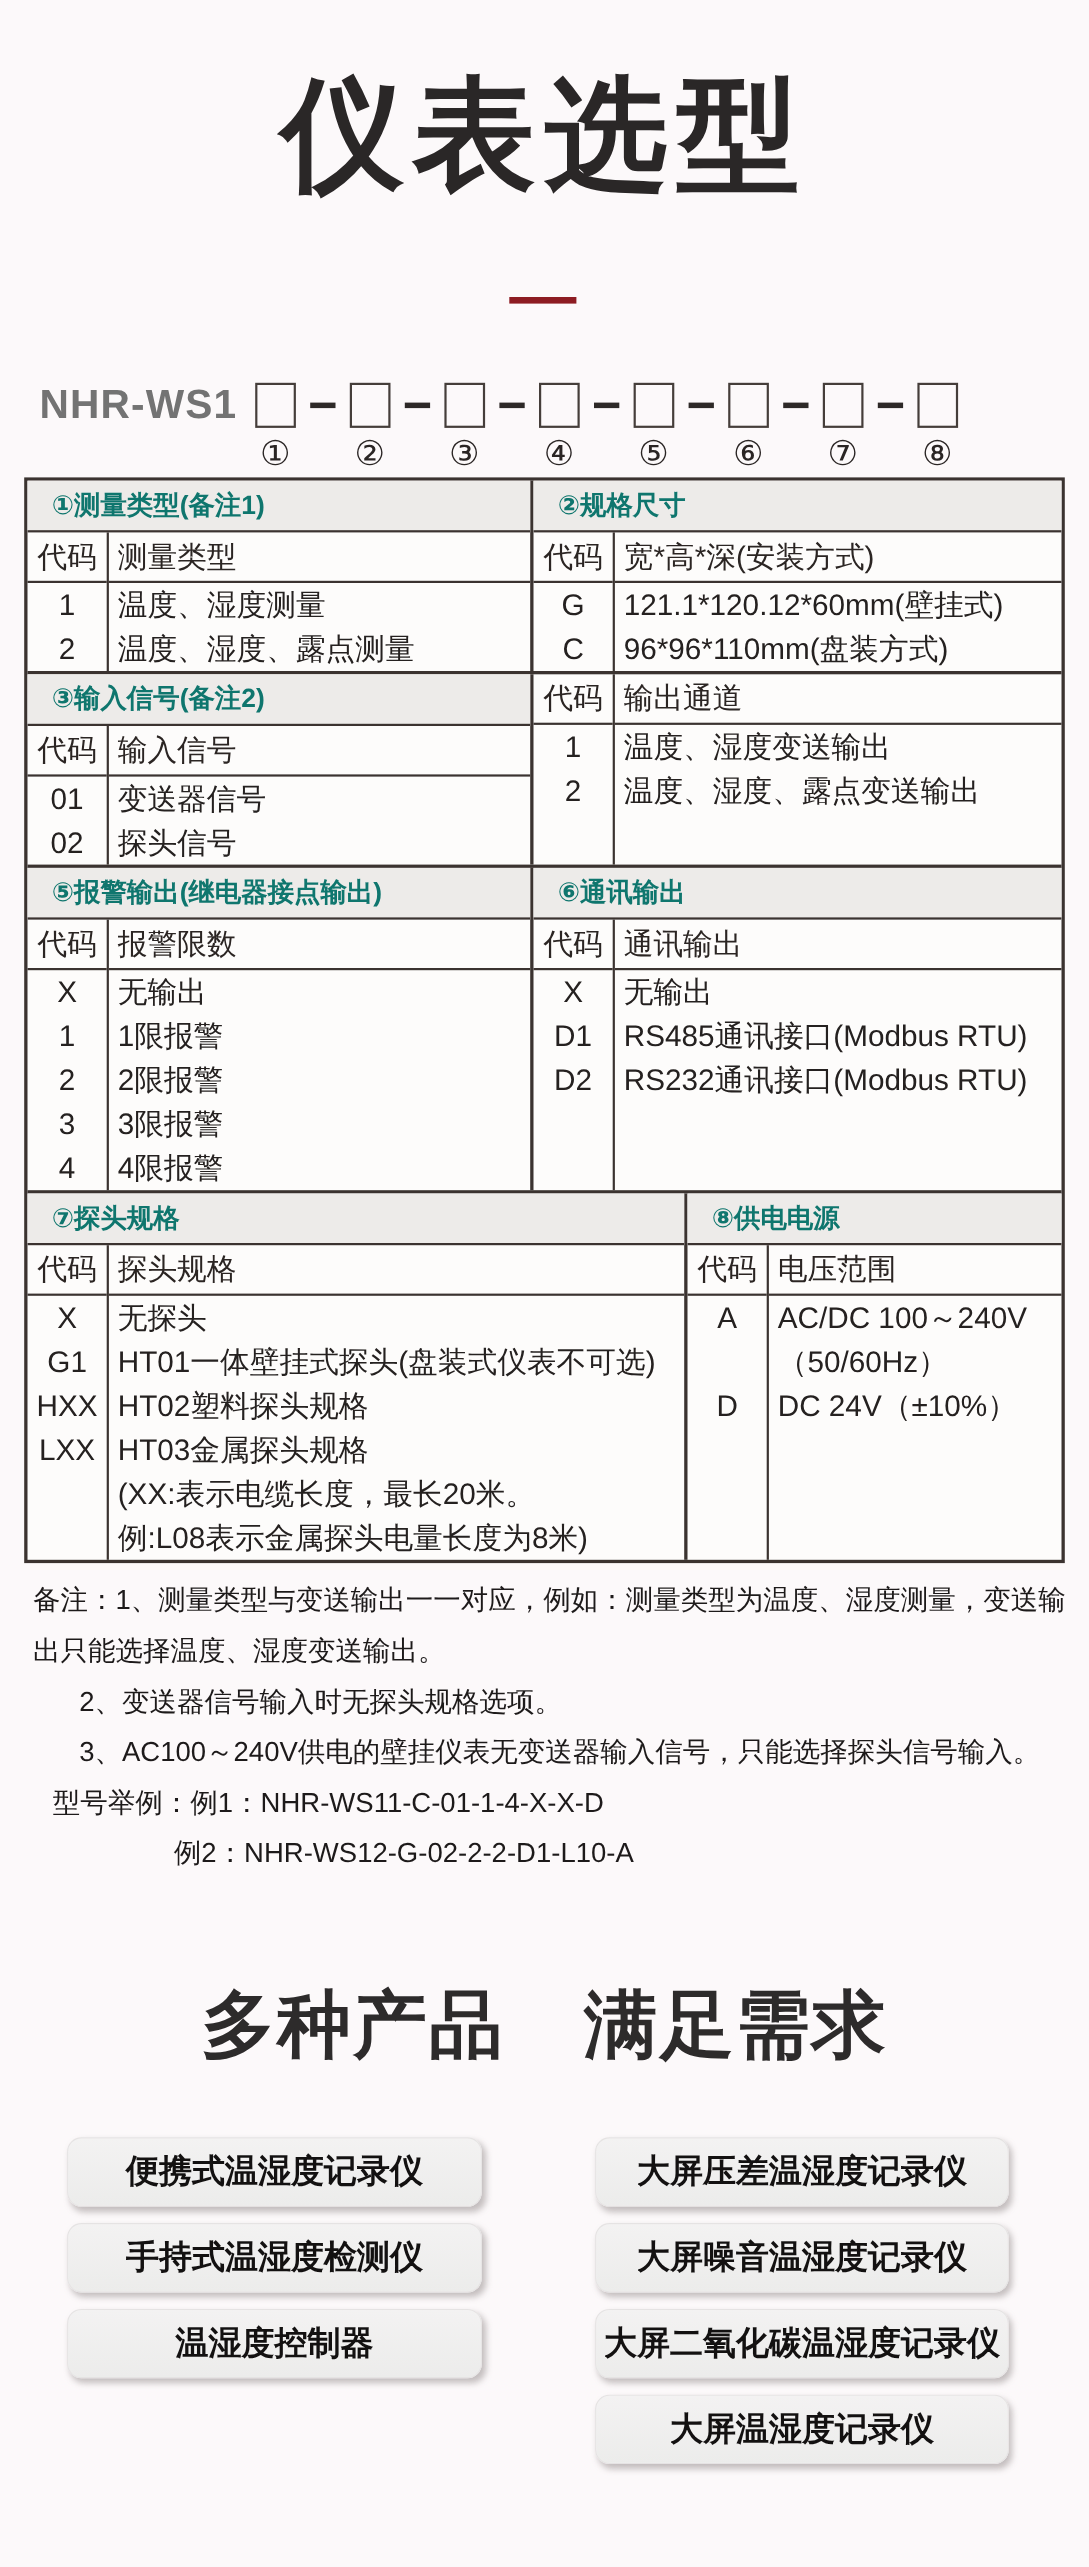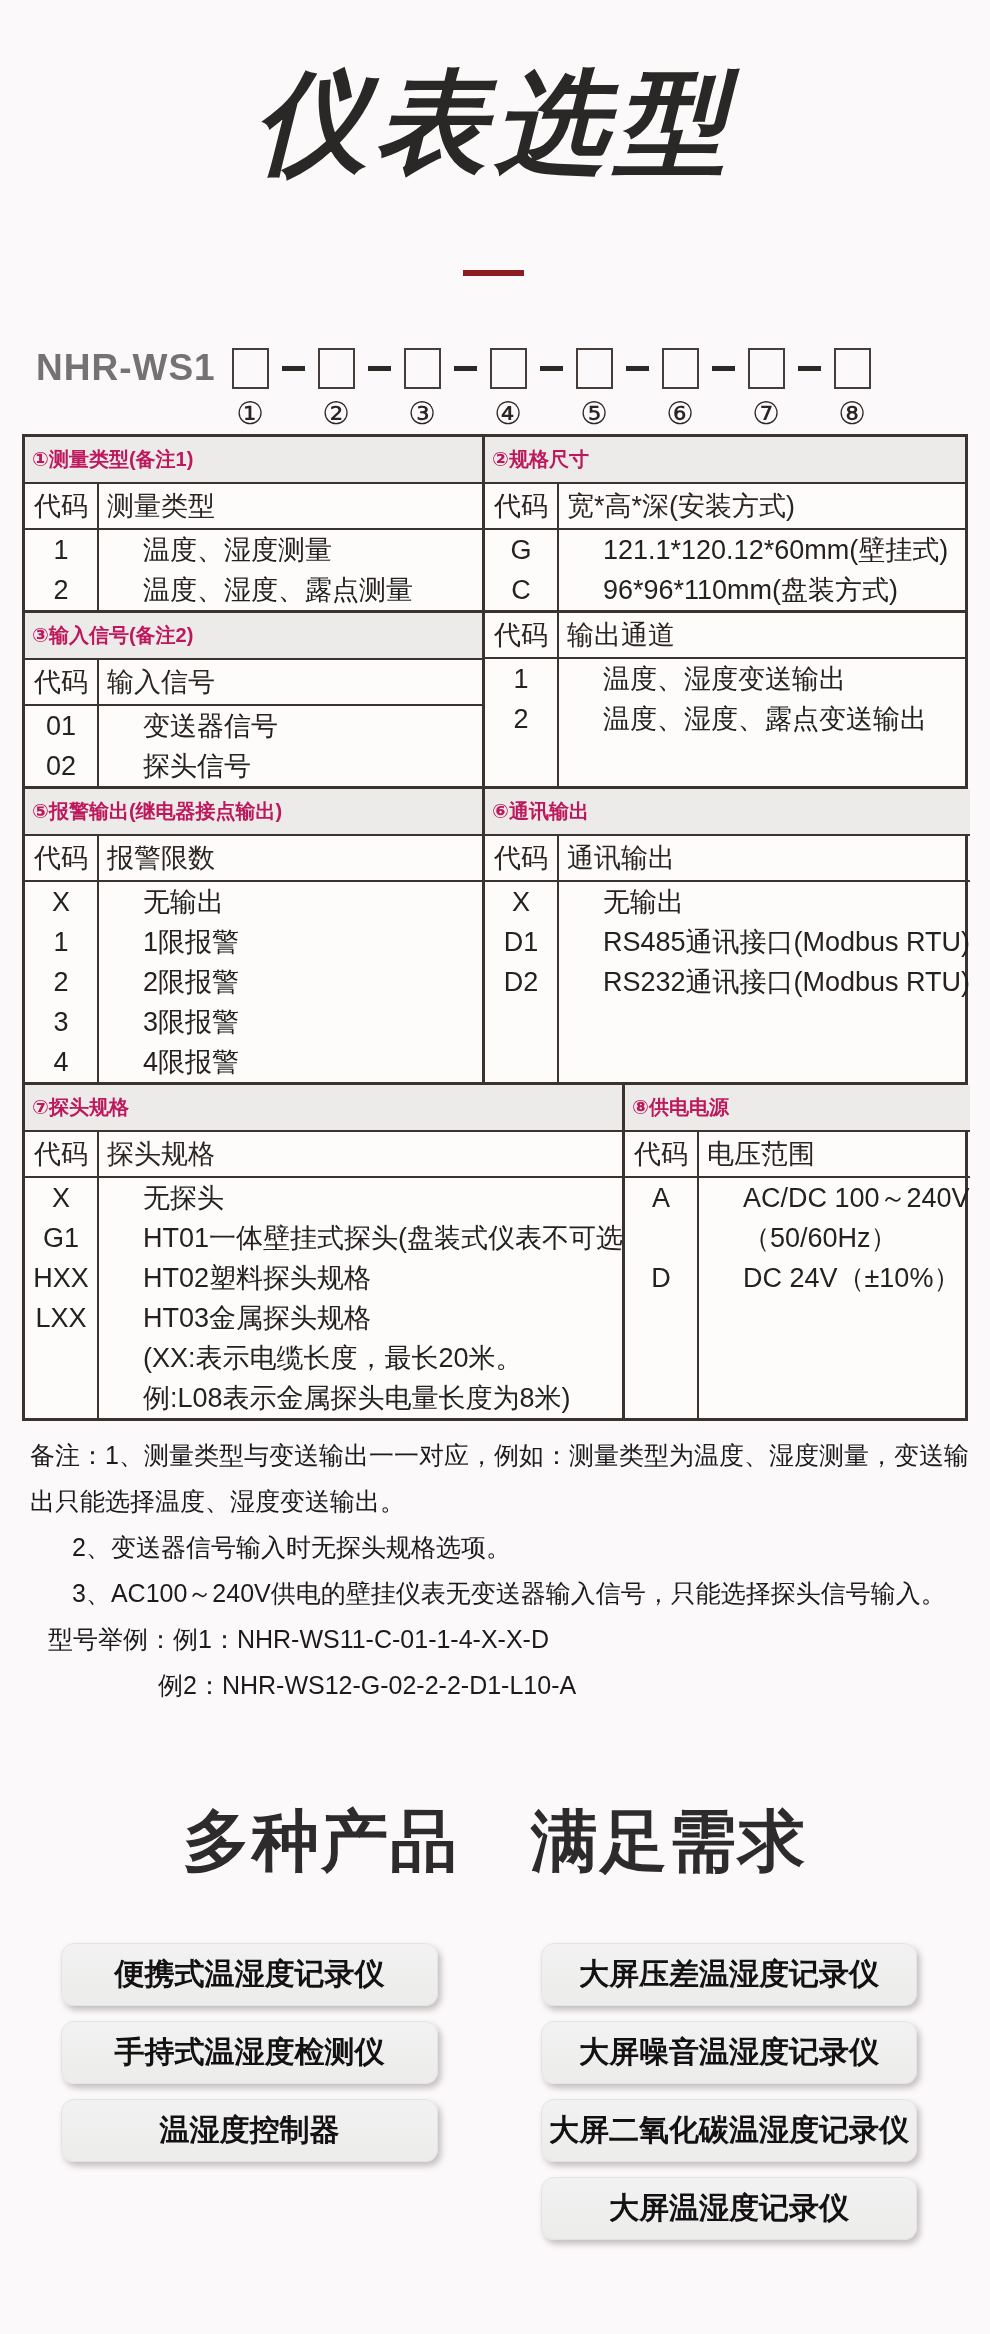--- a/index.html
+++ b/index.html
@@ -12,21 +12,20 @@
     overflow:hidden;
   }
   .page{position:absolute;inset:0;width:990px;height:2334px;}
 
   
   .page-title{
     position:absolute;top:48px;left:0;width:100%;
     text-align:center;
     font-size:112px;font-weight:900;letter-spacing:8px;
     color:#2a2727;
-    font-style:italic;
   }
   .title-underline{
     position:absolute;top:270px;left:463px;
     width:61px;height:6px;background:#8d1c22;
   }
 
   
   .model-row{
     position:absolute;top:348px;left:36px;
     display:flex;align-items:center;height:40px;
@@ -51,39 +50,39 @@
   .band{display:flex;border-bottom:3px solid #3b3330;}
   .band:last-child{border-bottom:none;}
   .sec{display:flex;flex-direction:column;box-sizing:border-box;}
   .sec.left{border-right:3px solid #3b3330;}
   .wA{width:460px;flex:none;}
   .wB{flex:1;}
   .wC{width:600px;flex:none;}
   .sec-title{
     height:45px;line-height:45px;
     background:#edebe9;border-bottom:2px solid #3b3330;
-    font-size:20px;font-weight:600;color:#be185d;
-    padding-left:7px;white-space:nowrap;overflow:hidden;
+    font-size:24px;font-weight:600;color:#0f766e;
+    padding-left:22px;white-space:nowrap;overflow:hidden;
   }
   .sec-body{flex:1;display:flex;}
   .codes{
     width:72px;flex:none;border-right:2px solid #3b3330;
     display:flex;flex-direction:column;text-align:center;
   }
   .descs{flex:1;display:flex;flex-direction:column;min-width:0;}
   .codes .hd,.descs .hd{
     height:44px;line-height:44px;flex:none;
     border-bottom:2px solid #3b3330;
     font-size:27px;color:#2b2523;white-space:nowrap;overflow:hidden;
   }
   .descs .hd{padding-left:8px;}
   .codes .c{height:40px;line-height:40px;font-size:27px;color:#252120;}
   .descs .d{
     height:40px;line-height:40px;font-size:27px;color:#252120;
-    padding-left:8px;white-space:nowrap;overflow:hidden;margin-left:36px;
+    padding-left:8px;white-space:nowrap;overflow:hidden;
   }
   .b4 .codes .c,.b4 .descs .d{height:40px;line-height:40px;}
 
   
   .notes{position:absolute;top:1432px;left:30px;width:930px;}
   .note-line{
     font-size:25px;line-height:46px;color:#1d1a1a;
     white-space:nowrap;
   }
   .ind-a{margin-left:0;}

